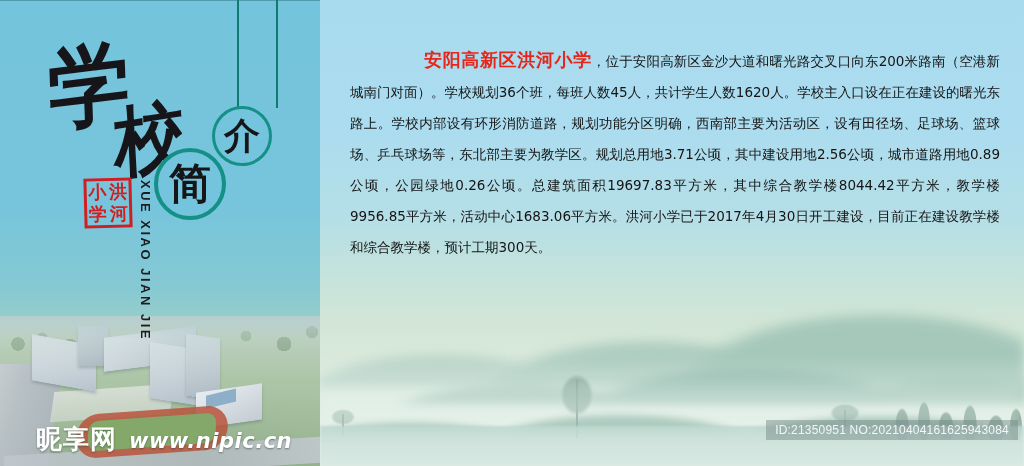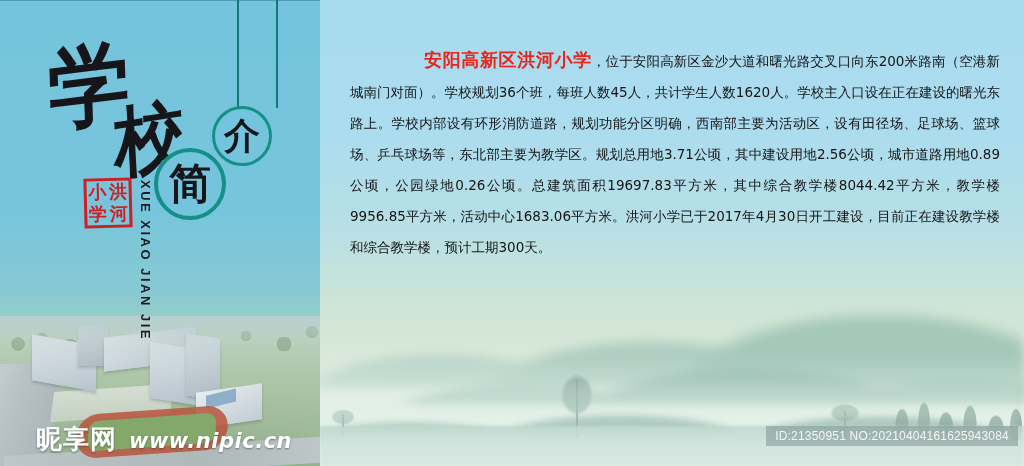--- a/index.html
+++ b/index.html
@@ -292,21 +292,21 @@
     color:#e8251b;
     font-weight:bold;
     font-size:18px;
     letter-spacing:.5px;
     padding-left:74px;
   }
   #para-2{text-indent:2em;}
 
   
   #id-badge{
-    position:absolute;right:6px;bottom:20px;
+    position:absolute;right:6px;bottom:26px;
     background:rgba(110,130,128,.45);
     color:#f2f7f6;
     font-size:12px;
     padding:3px 9px;
     letter-spacing:.2px;
     font-family:"Liberation Sans",sans-serif;
     white-space:nowrap;
   }
 </style>
 </head>

